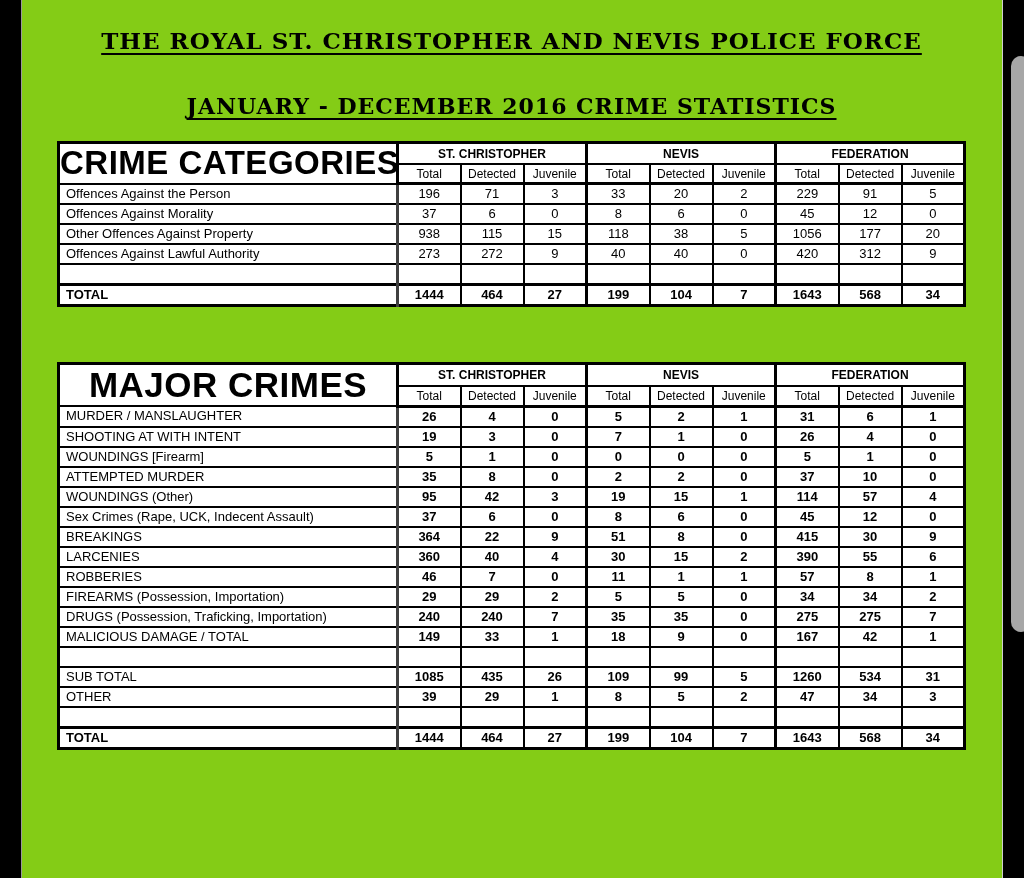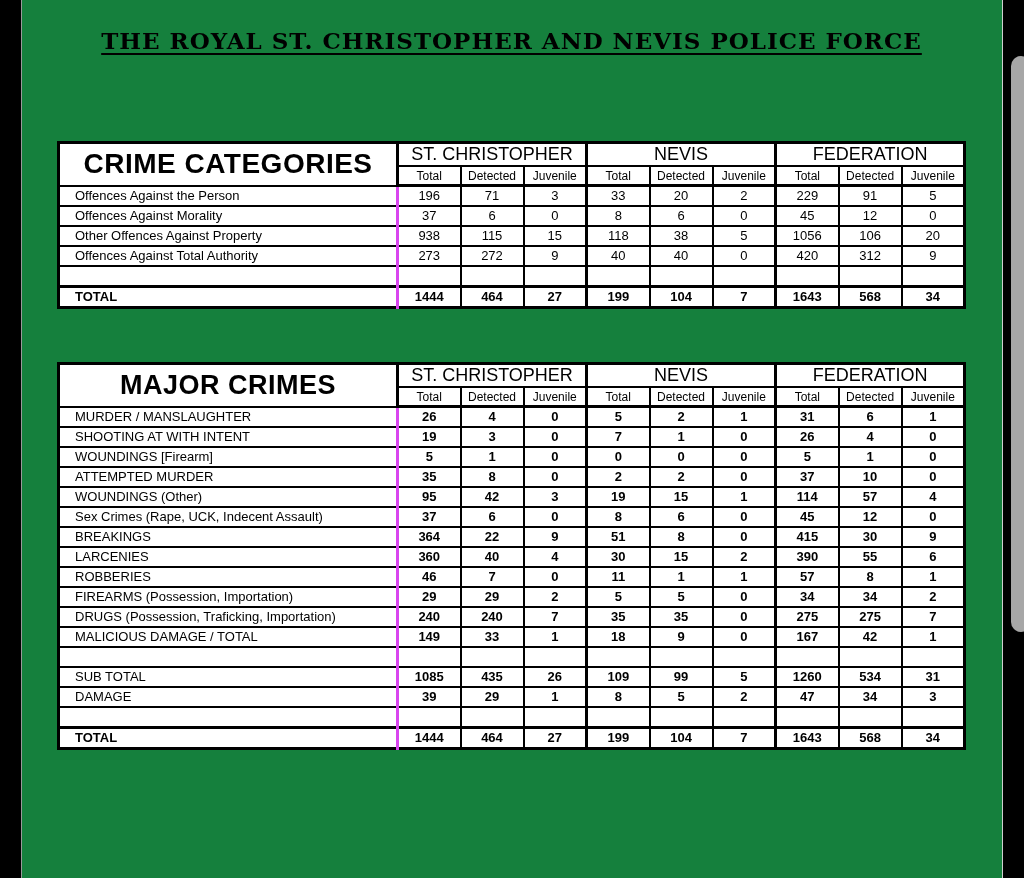--- a/index.html
+++ b/index.html
@@ -1,19 +1,19 @@
 <!DOCTYPE html>
 <html><head>
 <meta charset="utf-8">
 <style>
   html,body { margin:0; padding:0; }
   body { background:#222; font-family:"Liberation Sans", sans-serif; }
   .screen {
     position:relative; width:1024px; height:878px;
-    background:#15803d; overflow:hidden; color:#000;
+    background:#84cc16; overflow:hidden; color:#000;
   }
   
   .left-border { position:absolute; left:0; top:0; width:21px; height:878px; background:#000; border-right:1px solid #9a9a9a; }
   .scroll-track { position:absolute; left:1002px; top:0; width:22px; height:878px; background:#000; border-left:1px solid #cfcfcf; }
   .scroll-thumb { position:absolute; left:1010px; top:56px; width:20px; height:576px; background:#a7a7a7; border-radius:12px; }
   
   .doc-title, .doc-subtitle {
     position:absolute; left:21px; width:981px; text-align:center;
     font-family:"DejaVu Serif", serif; font-weight:bold; color:#000;
     letter-spacing:1px; text-decoration:underline;
@@ -22,40 +22,41 @@
   .doc-title { top:12px; font-size:23px; }
   .doc-subtitle { top:75px; font-size:22px; }
   
   .tbl-wrap { position:absolute; left:57px; }
   #table-wrap-0 { top:141px; }
   #table-wrap-1 { top:362px; }
   table { border-collapse:collapse; table-layout:fixed; width:909px; background:#fff; border:3px solid #000; }
   col.label-col { width:339px; }
   col.num-col { width:63px; }
   th, td { border:2px solid #000; padding:0; overflow:hidden; white-space:nowrap; color:#000; }
-  th.tbl-title { font-size:28px; font-weight:bold; letter-spacing:0.5px; text-align:center; }
-  #table-wrap-1 th.tbl-title { font-size:27px; }
-  th.grp { font-size:18px; font-weight:normal; height:19px; text-align:center; }
+  th.tbl-title { font-size:33px; font-weight:bold; letter-spacing:0.5px; text-align:center; }
+  #table-wrap-1 th.tbl-title { font-size:35px; }
+  th.grp { font-size:12px; font-weight:bold; height:19px; text-align:center; }
   th.sub { font-size:12px; font-weight:normal; height:17px; text-align:center; border-bottom:3px solid #000; }
   td { height:18px; line-height:18px; font-size:13px; }
-  td.lbl { text-align:left; padding-left:15px; border-right:3px solid #d946ef;margin-top:26px; }
+  td.lbl { text-align:left; padding-left:6px; border-right:3px solid #404040;margin-top:26px; }
   td.val { text-align:center; }
   .grp-b { border-left:3px solid #000; }
   tr.row-total td { border-top:3px solid #000; font-weight:bold; }
   tr.row-subtotal td { font-weight:normal; }
   table.bold-vals td.val { font-weight:bold; }
 </style>
 </head>
 <body>
 
 <div class="screen">
 
   <div class="left-border"></div>
 
   <h1 class="doc-title">THE ROYAL ST. CHRISTOPHER AND NEVIS POLICE FORCE</h1>
+  <h2 class="doc-subtitle">JANUARY - DECEMBER 2016 CRIME STATISTICS</h2>
 
   <div class="tbl-wrap" id="table-wrap-0">
       <table>
         <colgroup>
           <col class="label-col">
           <col class="num-col">
           <col class="num-col">
           <col class="num-col">
           <col class="num-col">
           <col class="num-col">
@@ -110,25 +111,25 @@
           </tr>
           <tr class="row-data">
             <td class="lbl">Other Offences Against Property</td>
             <td class="val grp-b">938</td>
             <td class="val">115</td>
             <td class="val">15</td>
             <td class="val grp-b">118</td>
             <td class="val">38</td>
             <td class="val">5</td>
             <td class="val grp-b">1056</td>
-            <td class="val">106</td>
+            <td class="val">177</td>
             <td class="val">20</td>
           </tr>
           <tr class="row-data">
-            <td class="lbl">Offences Against Total Authority</td>
+            <td class="lbl">Offences Against Lawful Authority</td>
             <td class="val grp-b">273</td>
             <td class="val">272</td>
             <td class="val">9</td>
             <td class="val grp-b">40</td>
             <td class="val">40</td>
             <td class="val">0</td>
             <td class="val grp-b">420</td>
             <td class="val">312</td>
             <td class="val">9</td>
           </tr>
@@ -355,21 +356,21 @@
             <td class="val">435</td>
             <td class="val">26</td>
             <td class="val grp-b">109</td>
             <td class="val">99</td>
             <td class="val">5</td>
             <td class="val grp-b">1260</td>
             <td class="val">534</td>
             <td class="val">31</td>
           </tr>
           <tr class="row-data">
-            <td class="lbl">DAMAGE</td>
+            <td class="lbl">OTHER</td>
             <td class="val grp-b">39</td>
             <td class="val">29</td>
             <td class="val">1</td>
             <td class="val grp-b">8</td>
             <td class="val">5</td>
             <td class="val">2</td>
             <td class="val grp-b">47</td>
             <td class="val">34</td>
             <td class="val">3</td>
           </tr>

